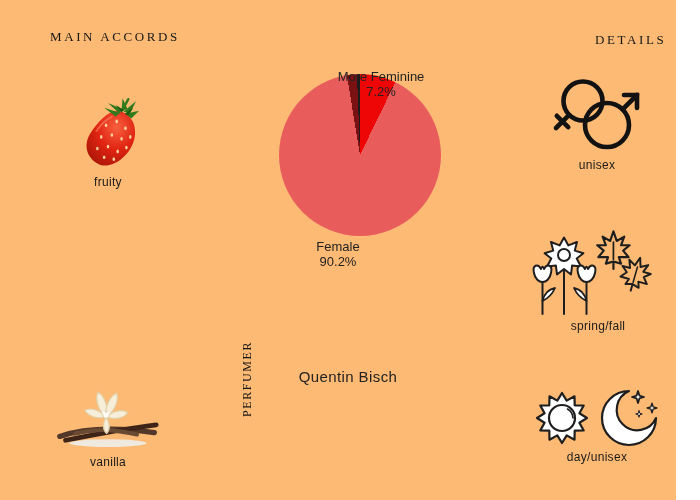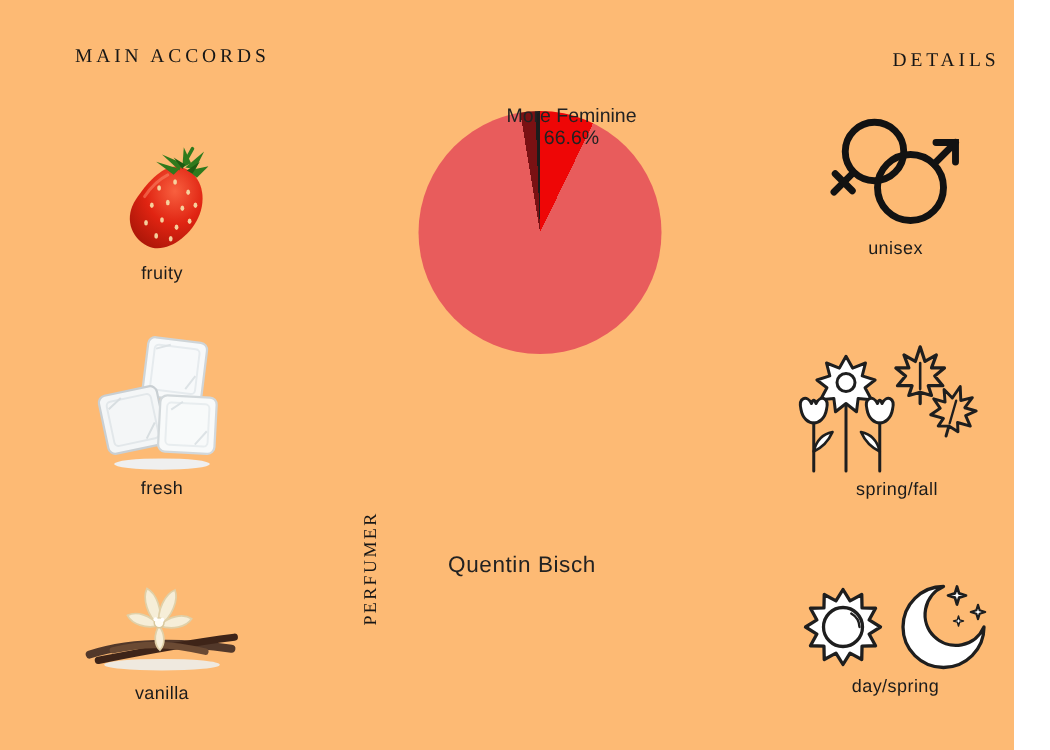--- a/index.html
+++ b/index.html
@@ -84,43 +84,20 @@
           <ellipse cx="51" cy="53" rx="1.3" ry="1.9"></ellipse>
             <ellipse cx="28" cy="63" rx="1.3" ry="1.9"></ellipse>
           <ellipse cx="38" cy="65" rx="1.3" ry="1.9"></ellipse>
         </g>
         <path d="M20 36 C 24 30, 30 24, 36 21" stroke="#ff8d6e" stroke-width="2" opacity="0.5" fill="none" stroke-linecap="round"></path>
       </svg>
     </div>
     <div class="lbl">fruity</div>
   </div>
 
-  <div class="item" id="it-fresh">
-    <div class="ico">
-      <svg width="92" height="94" viewBox="0 0 96 100" aria-hidden="true">
-        <ellipse cx="48" cy="94" rx="34" ry="4" fill="#efefef"></ellipse>
-        <g transform="rotate(7 58 28)">
-          <rect x="36" y="6" width="42" height="42" rx="5" fill="#f7f9fa" stroke="#cfd5d8" stroke-width="1.6"></rect>
-          <rect x="41" y="11" width="32" height="32" rx="3" fill="none" stroke="#e6ebee" stroke-width="1.4"></rect>
-          <path d="M42 14 L52 10 M66 40 L72 30" stroke="#dde3e6" stroke-width="1.4" fill="none"></path>
-        </g>
-        <g transform="rotate(-12 26 62)">
-          <rect x="6" y="42" width="42" height="42" rx="5" fill="#f4f6f7" stroke="#c9cfd3" stroke-width="1.6"></rect>
-          <rect x="11" y="47" width="32" height="32" rx="3" fill="none" stroke="#e2e7ea" stroke-width="1.4"></rect>
-          <path d="M12 52 L22 46 M34 78 L42 68" stroke="#d8dee1" stroke-width="1.4" fill="none"></path>
-        </g>
-        <g transform="rotate(3 66 66)">
-          <rect x="46" y="46" width="40" height="40" rx="5" fill="#f8fafa" stroke="#d2d8db" stroke-width="1.6"></rect>
-          <rect x="51" y="51" width="30" height="30" rx="3" fill="none" stroke="#e8edef" stroke-width="1.4"></rect>
-          <path d="M54 56 L62 50 M72 80 L80 70" stroke="#dde3e6" stroke-width="1.4" fill="none"></path>
-        </g>
-      </svg>
-    </div>
-    <div class="lbl">fresh</div>
-  </div>
 
   <div class="item" id="it-vanilla">
     <div class="ico">
       <svg width="108" height="64" viewBox="0 0 112 66" aria-hidden="true">
         <ellipse cx="56" cy="57" rx="40" ry="4" fill="#efe9df"></ellipse>
         <path d="M6 50 C 30 42, 62 40, 104 46" stroke="#52382a" stroke-width="5.5" fill="none" stroke-linecap="round"></path>
         <path d="M12 54 C 42 48, 74 42, 106 38" stroke="#3e2418" stroke-width="5" fill="none" stroke-linecap="round"></path>
         <path d="M22 47 C 44 42, 60 42, 86 48" stroke="#6b4a33" stroke-width="4.4" fill="none" stroke-linecap="round"></path>
         <g>
           <g transform="translate(54,30)">
@@ -137,21 +114,25 @@
           </g>
         </g>
       </svg>
     </div>
     <div class="lbl">vanilla</div>
   </div>
 
   <div id="pie" style="background: conic-gradient(rgb(238, 6, 6) 0deg, rgb(238, 6, 6) 25.92deg, rgb(232, 92, 92) 25.92deg, rgb(232, 92, 92) 350.64deg, rgb(122, 17, 19) 350.64deg, rgb(122, 17, 19) 357.84deg, rgb(28, 28, 28) 357.84deg, rgb(28, 28, 28) 360deg);"></div>
   <div class="pie-label" id="pl-top">
     <div>More Feminine</div>
-    <div>66.6%</div>
+    <div>7.2%</div>
+  </div>
+  <div class="pie-label" id="pl-bottom">
+    <div>Female</div>
+    <div>90.2%</div>
   </div>
 
   <div class="perfumer-name" id="pn-1">Quentin Bisch</div>
 
   <div class="item" id="it-unisex">
     <div class="ico">
       <svg width="95" height="80" viewBox="0 0 95 80" fill="none" stroke="#121212" stroke-width="4.6" stroke-linecap="round" aria-hidden="true">
         <circle cx="33" cy="26" r="19.5"></circle>
         <path d="M18.9 40.1 L6 53"></path>
         <path d="M6.8 40.8 L18.2 52.2"></path>
@@ -210,16 +191,16 @@
 
         <path fill="#fff" d="M97 10 A 27 27 0 1 0 124 37 A 20.5 20.5 0 1 1 97 10 Z"></path>
 
         <g stroke-width="1.8" fill="#fff">
           <path transform="translate(106,16)" d="M0 -6 L1.4 -1.4 L6 0 L1.4 1.4 L0 6 L-1.4 1.4 L-6 0 L-1.4 -1.4 Z"></path>
           <path transform="translate(120,27) scale(0.8)" d="M0 -6 L1.4 -1.4 L6 0 L1.4 1.4 L0 6 L-1.4 1.4 L-6 0 L-1.4 -1.4 Z"></path>
           <path transform="translate(107,33) scale(0.55)" d="M0 -6 L1.4 -1.4 L6 0 L1.4 1.4 L0 6 L-1.4 1.4 L-6 0 L-1.4 -1.4 Z"></path>
         </g>
       </svg>
     </div>
-    <div class="lbl">day/spring</div>
+    <div class="lbl">day/unisex</div>
   </div>
 
 </div>
 
 </body></html>

